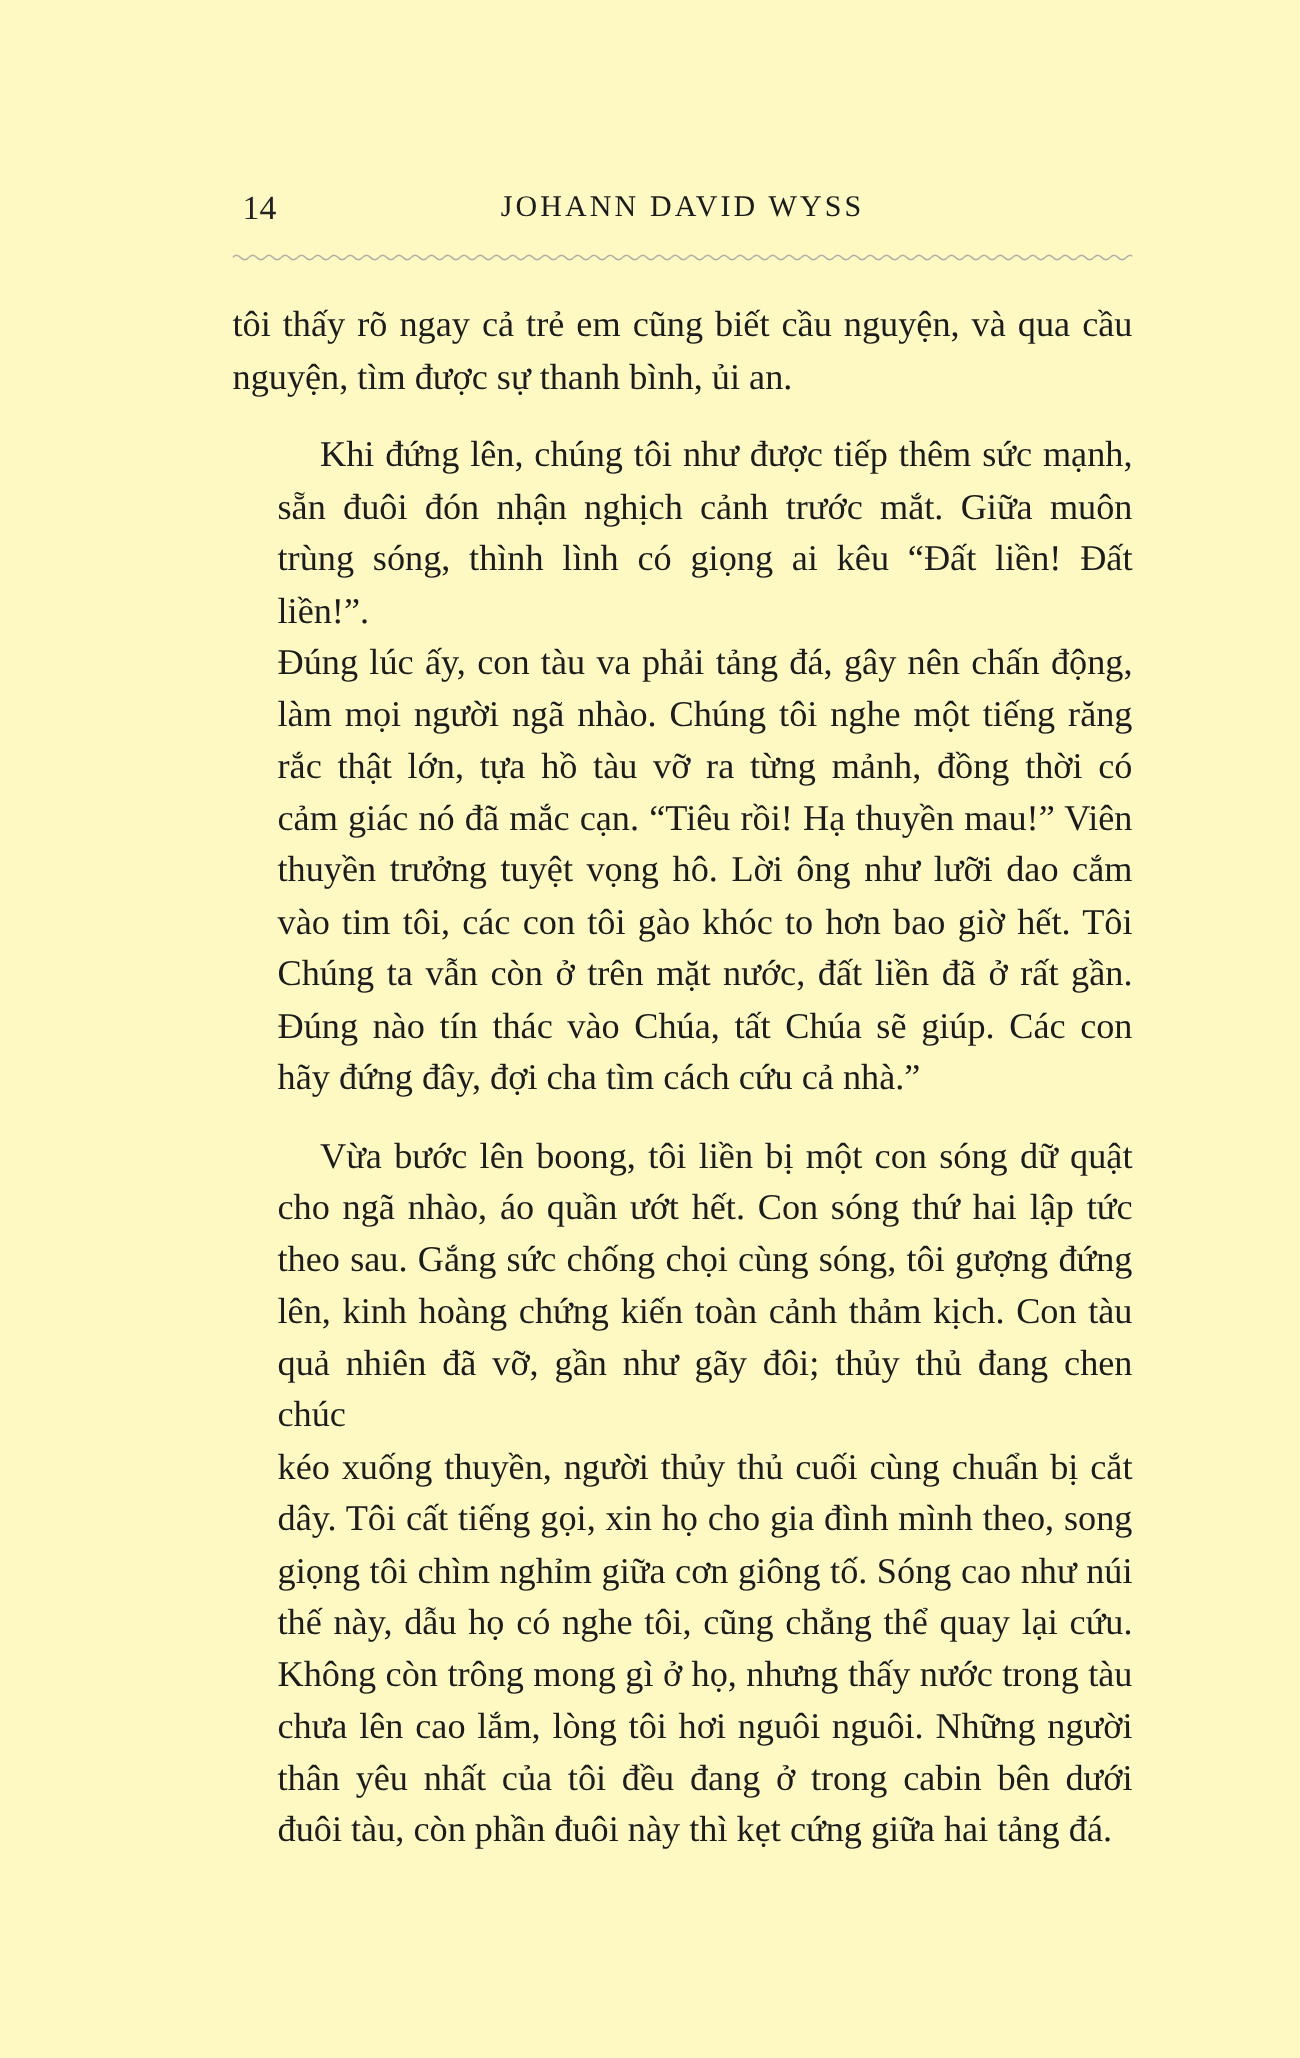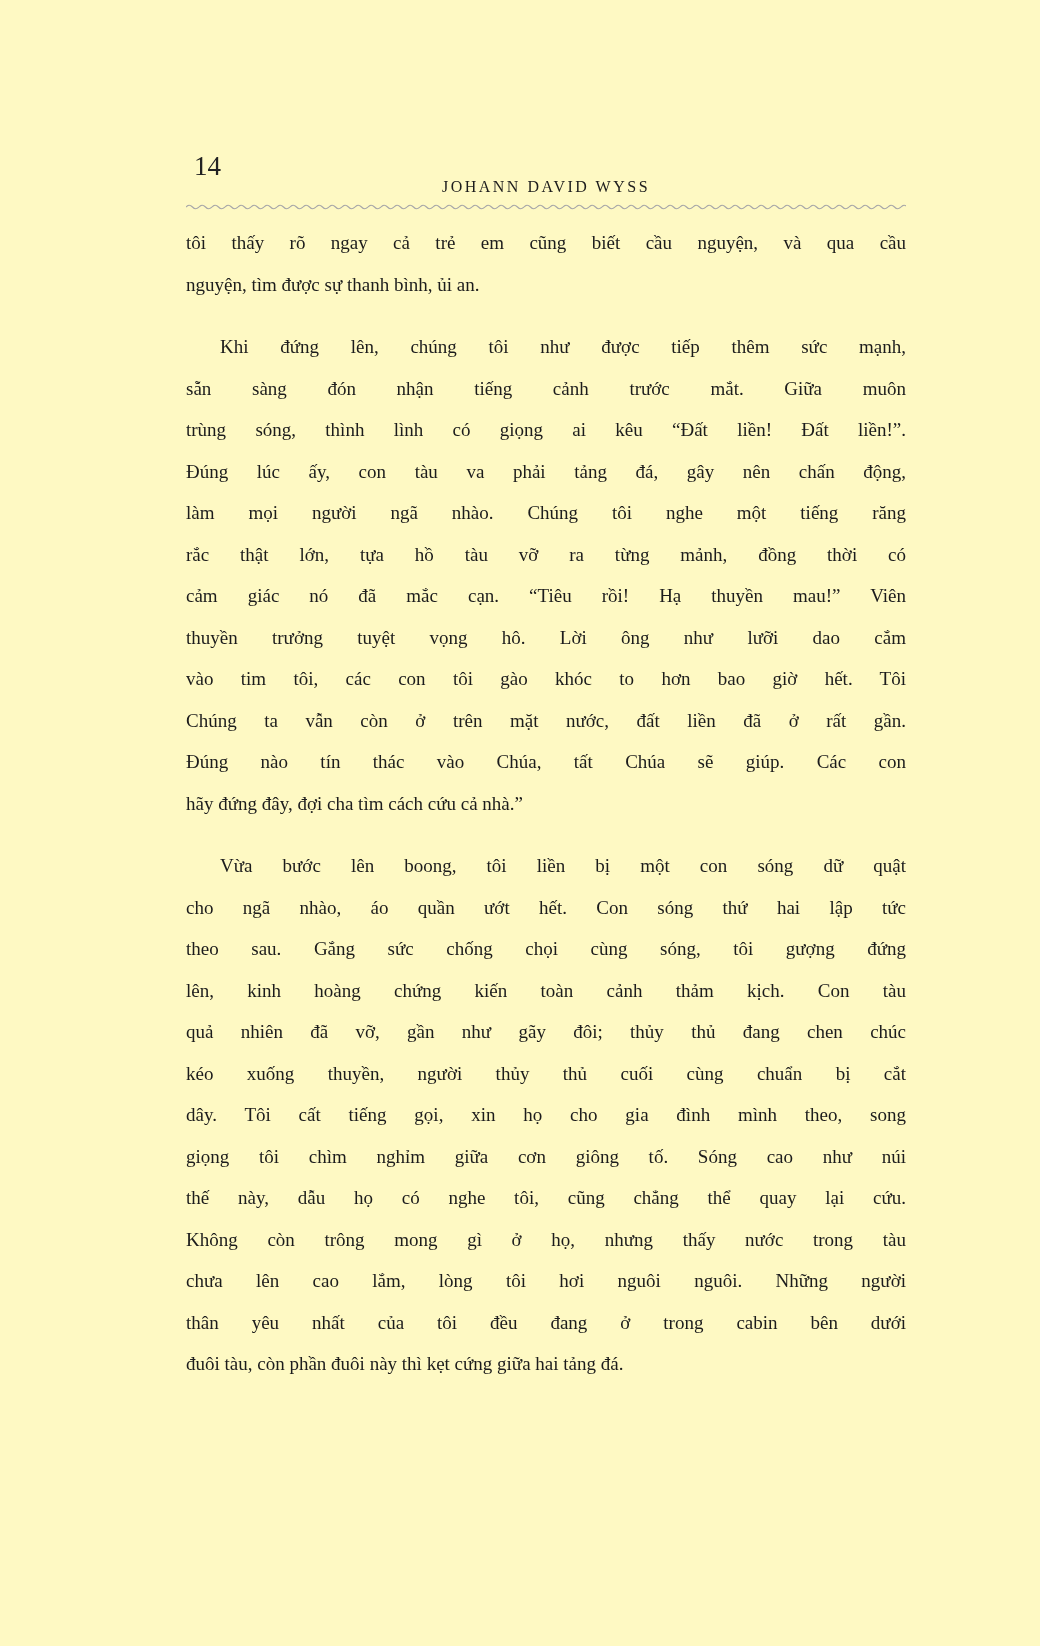--- a/index.html
+++ b/index.html
@@ -30,44 +30,43 @@
     font-size: 27px;
     line-height: 36px;
     color: #222222;
   }
   .running-title {
     position: absolute;
     left: 0;
     right: 0;
     top: 0;
     text-align: center;
-    font-size: 16px;
+    font-size: 24px;
     line-height: 36px;
     letter-spacing: 2.5px;
     color: #1c1c1c;
-    margin-top: 21px;
   }
   .divider-wrap {
     position: absolute;
     left: 186px;
     top: 198px;
     width: 720px;
     height: 10px;
   }
   .body-text {
     position: absolute;
     left: 186px;
-    top: 222px;
+    top: 240px;
     width: 720px;
-    font-size: 19px;
+    font-size: 29px;
     line-height: 41.5px;
     color: #1c1c1c;
   }
   .para { margin: 0; }
-  .para.spaced { margin-top: 21px; }
+  .para.spaced { margin-top: 21px; margin-left: 36px; }
   .line {
     text-align: justify;
     text-align-last: justify;
     white-space: normal;
   }
   .line.last {
     text-align: right;
     text-align-last: left;
   }
   .para.indent .line.first {
@@ -95,21 +94,21 @@
     </svg>
   </div>
 
   <main class="body-text" id="body-text">
       <div class="para">
         <div class="line first">tôi thấy rõ ngay cả trẻ em cũng biết cầu nguyện, và qua cầu</div>
         <div class="line last">nguyện, tìm được sự thanh bình, ủi an.</div>
       </div>
       <div class="para indent spaced">
         <div class="line first">Khi đứng lên, chúng tôi như được tiếp thêm sức mạnh,</div>
-        <div class="line">sẵn sàng đón nhận tiếng cảnh trước mắt. Giữa muôn</div>
+        <div class="line">sẵn đuôi đón nhận nghịch cảnh trước mắt. Giữa muôn</div>
         <div class="line">trùng sóng, thình lình có giọng ai kêu “Đất liền! Đất liền!”.</div>
         <div class="line">Đúng lúc ấy, con tàu va phải tảng đá, gây nên chấn động,</div>
         <div class="line">làm mọi người ngã nhào. Chúng tôi nghe một tiếng răng</div>
         <div class="line">rắc thật lớn, tựa hồ tàu vỡ ra từng mảnh, đồng thời có</div>
         <div class="line">cảm giác nó đã mắc cạn. “Tiêu rồi! Hạ thuyền mau!” Viên</div>
         <div class="line">thuyền trưởng tuyệt vọng hô. Lời ông như lưỡi dao cắm</div>
         <div class="line">vào tim tôi, các con tôi gào khóc to hơn bao giờ hết. Tôi</div>
         <div class="line">Chúng ta vẫn còn ở trên mặt nước, đất liền đã ở rất gần.</div>
         <div class="line">Đúng nào tín thác vào Chúa, tất Chúa sẽ giúp. Các con</div>
         <div class="line last">hãy đứng đây, đợi cha tìm cách cứu cả nhà.”</div>

